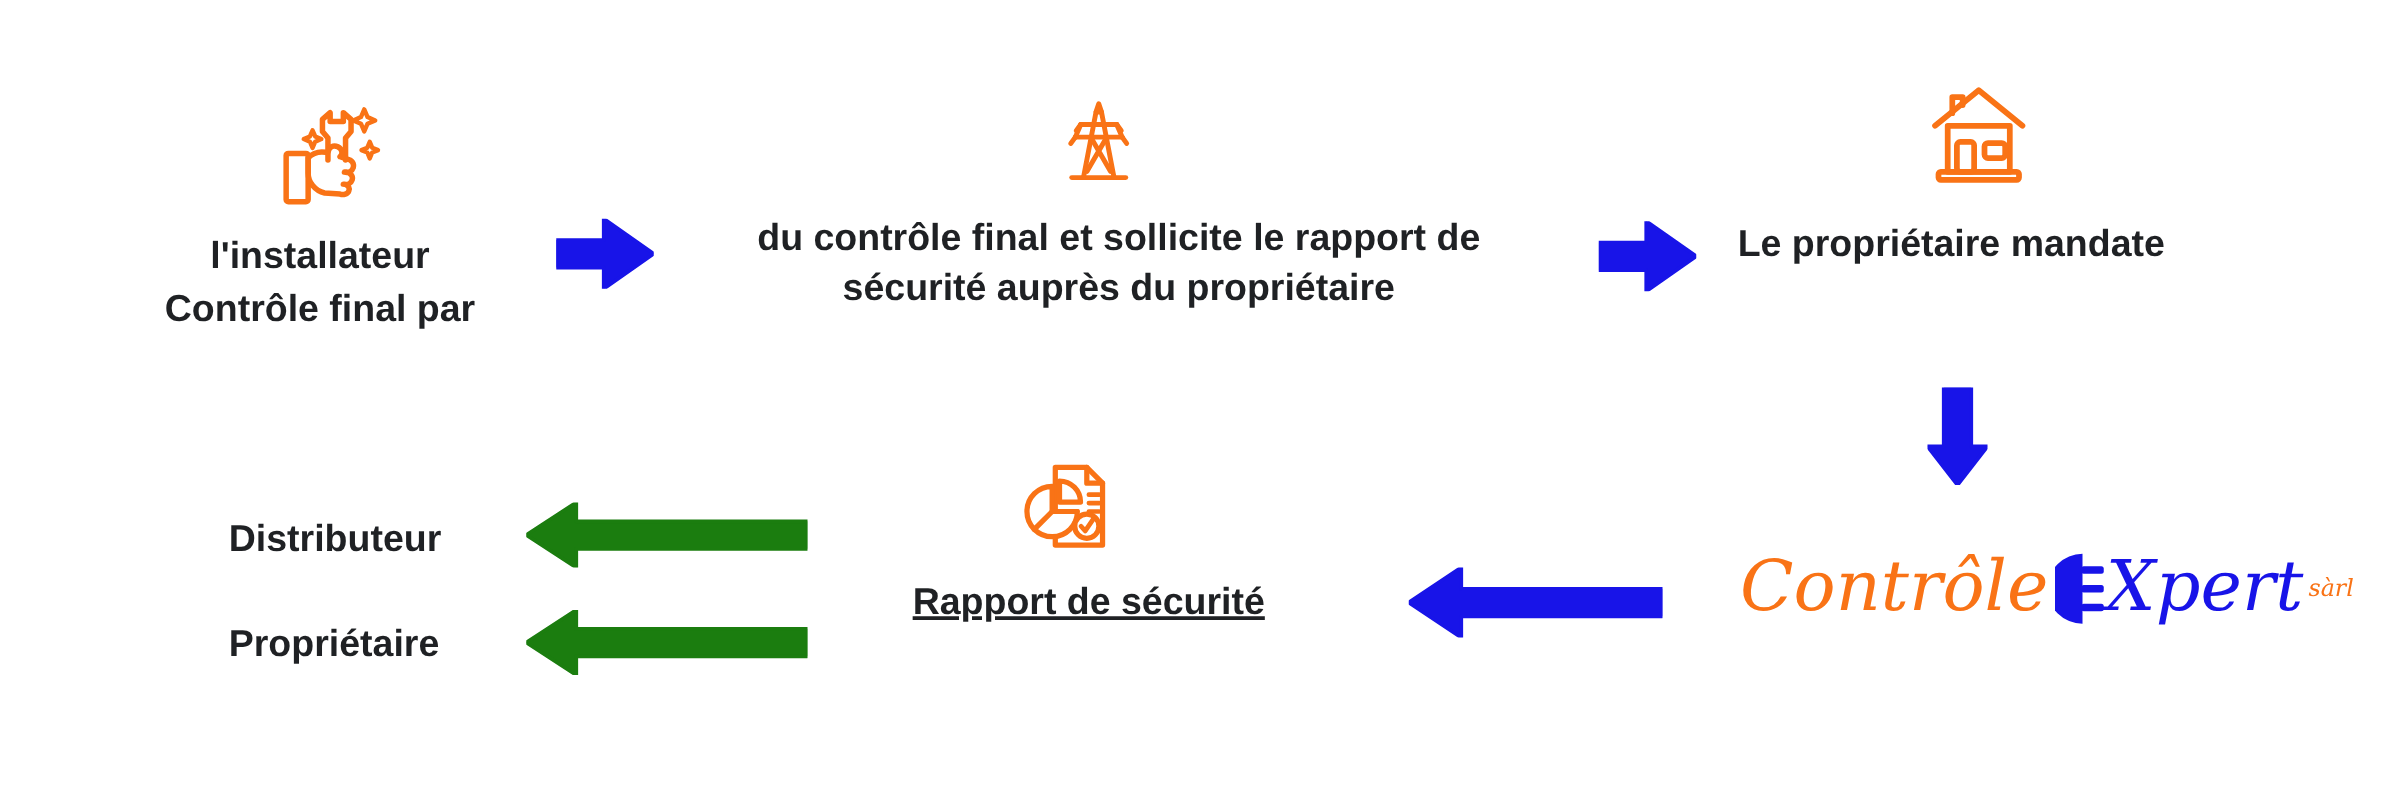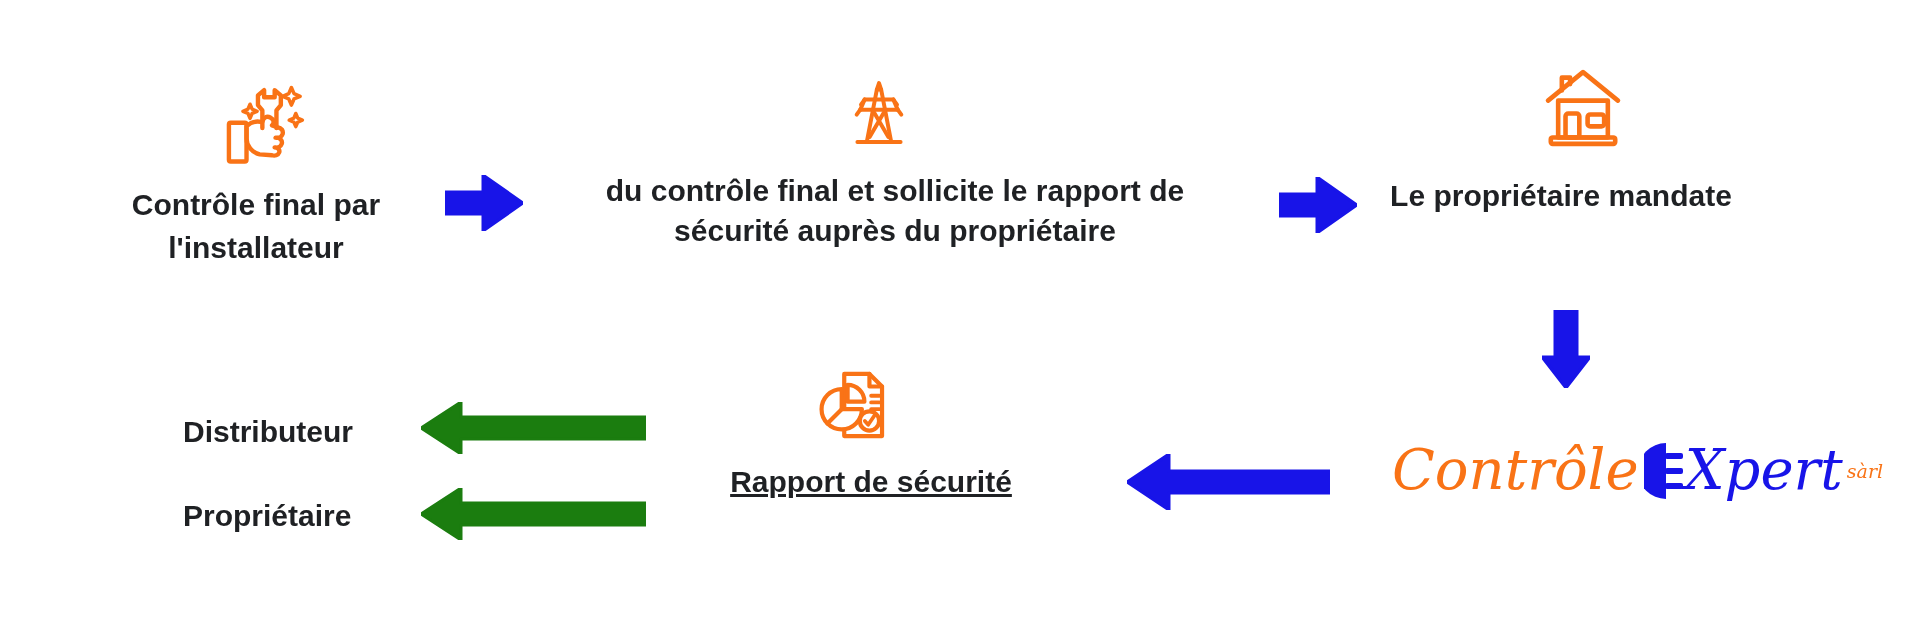--- a/index.html
+++ b/index.html
@@ -50,22 +50,22 @@
 
   <svg id="step1-icon" class="abs icon" viewBox="0 0 100 100" fill="none" stroke="currentColor" stroke-width="5" stroke-linecap="round" stroke-linejoin="round">
     <rect x="9" y="44" width="20" height="44" rx="2"></rect>
     <path d="M47,50 V30 L42,24 V13 L49,7 V15 H61 V7 L68,13 V24 L63,30 V50"></path>
     <path d="M29,48 C33,44 39,42 45,43 L47,43 C48,38 52,36 56,38 C60,40 61,44 58,47 L64,49 C69,50 71,53 70,57 C69,60 66,62 62,61 L64,61 C68,62 70,65 69,68 C68,71 65,73 61,72 L62,72 C66,73 67,76 66,78 C65,81 61,82 58,81 L44,80 C35,78 29,70 29,62 Z"></path>
     <path d="M33,23 L35.4,28.6 L41,31 L35.4,33.4 L33,39 L30.6,33.4 L25,31 L30.6,28.6 Z" stroke-width="4"></path>
     <path d="M80,4 L83,11 L90,14 L83,17 L80,24 L77,17 L70,14 L77,11 Z" stroke-width="4"></path>
     <path d="M85,33.5 L87.2,38.8 L92.5,41 L87.2,43.2 L85,48.5 L82.8,43.2 L77.5,41 L82.8,38.8 Z" stroke-width="4"></path>
   </svg>
   <div id="step1-text" class="abs txt">
+    <div>l'installateur</div>
     <div>Contrôle final par</div>
-    <div>l'installateur</div>
   </div>
 
   <svg id="arrow-1" class="abs arrow-blue" viewBox="0 0 78 56">
     <polygon points="0,17 38,17 38,0 78,28 38,56 38,39 0,39" fill="currentColor" stroke="currentColor" stroke-width="3" stroke-linejoin="round"></polygon>
   </svg>
 
   <svg id="step2-icon" class="abs icon" viewBox="0 0 100 100" fill="none" stroke="currentColor" stroke-width="5.5" stroke-linecap="round" stroke-linejoin="round">
     <path d="M20,89 H80"></path>
     <path d="M33,89 L47,16 M67,89 L53,16"></path>
     <path d="M47,16 L50,7 L53,16 Z"></path>

